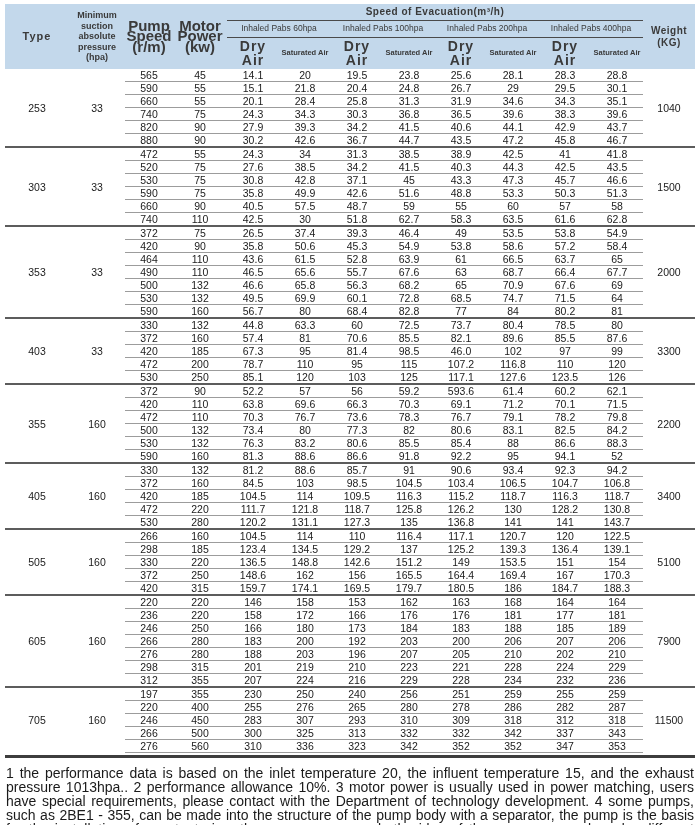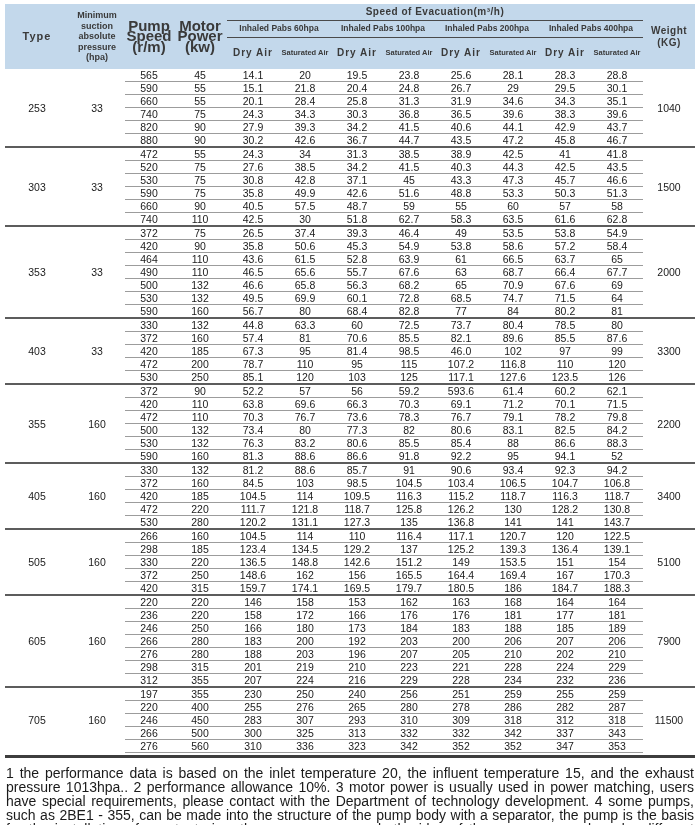--- a/index.html
+++ b/index.html
@@ -30,24 +30,24 @@
   }
   th.h-type   { font-size: 11px; letter-spacing: 1px; }
   th.h-minp   { font-size: 9px;  line-height: 10.4px; }
   th.h-speed, th.h-power { font-size: 15px; line-height: 10.5px; }
   th.h-weight { font-size: 10px; line-height: 11.5px; letter-spacing: .5px; margin-left: 38px; }
   th.h-evac   {
     font-size: 10px; letter-spacing: .5px; height: 16px;
     border-bottom: 1px solid #4a4a4a;
   }
   th.h-pabs   {
-    font-size: 8.5px; font-weight: bold; height: 17px;
+    font-size: 8.5px; font-weight: normal; height: 17px;
     border-bottom: 1px solid #4a4a4a;
   }
-  th.h-dry    { font-size: 10px; letter-spacing: 1px; height: 20px; }
+  th.h-dry    { font-size: 14px; letter-spacing: 1px; height: 20px; }
   th.h-sat    { font-size: 7.5px; line-height: 8.2px; height: 32px; }
 
   
   tbody td {
     text-align: center;
     vertical-align: middle;
     font-size: 10.5px;
     color: var(--body_text, #1a1a1a);
     height: 12.3px;
     line-height: 12px;

